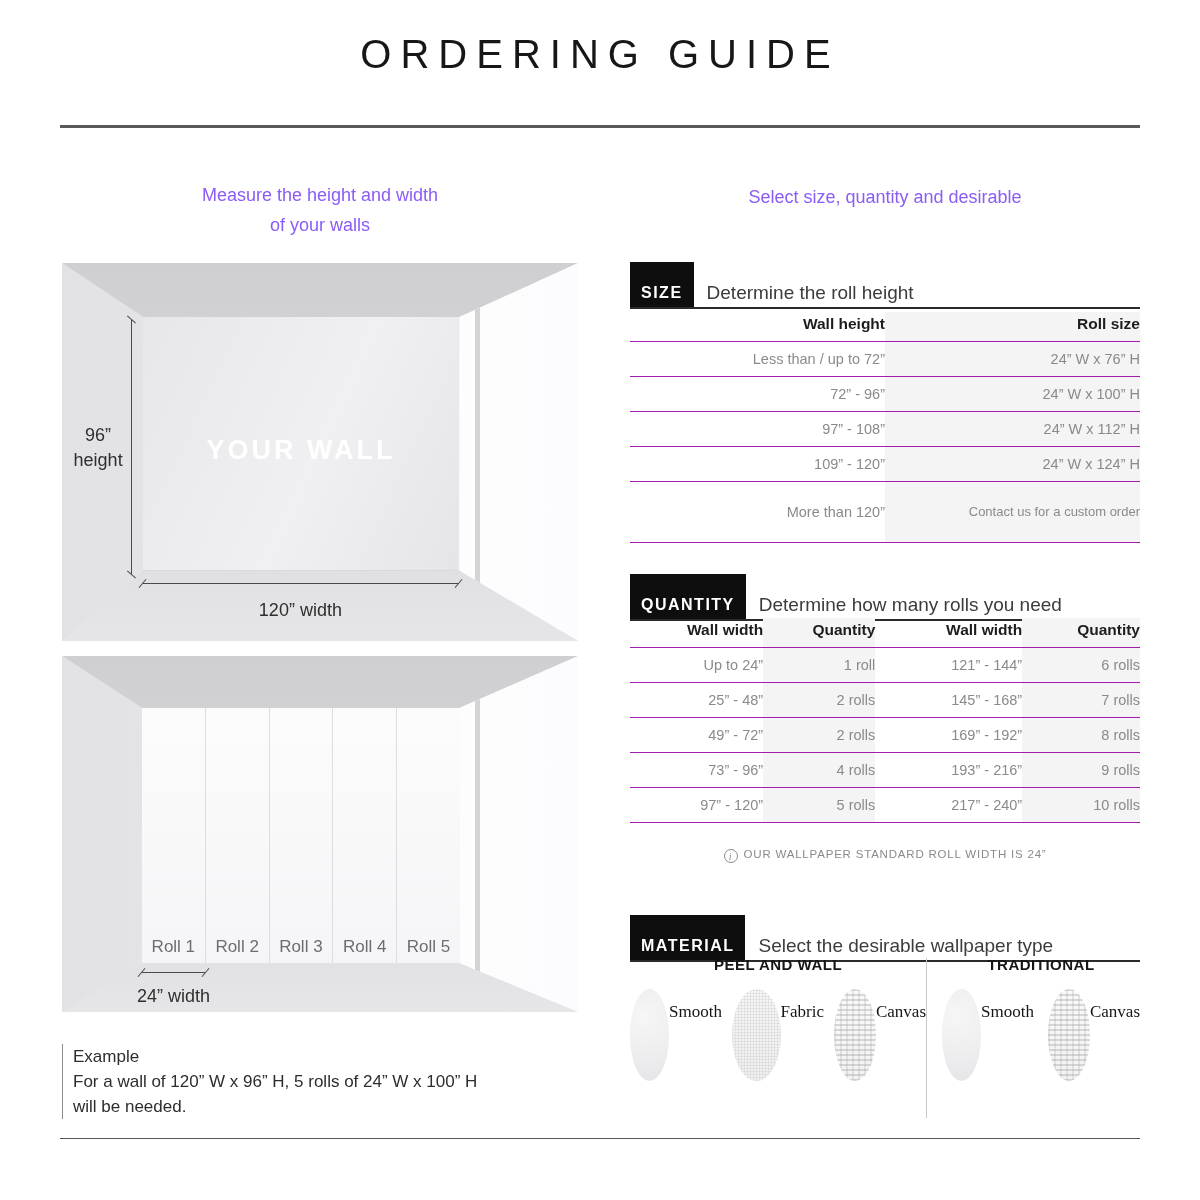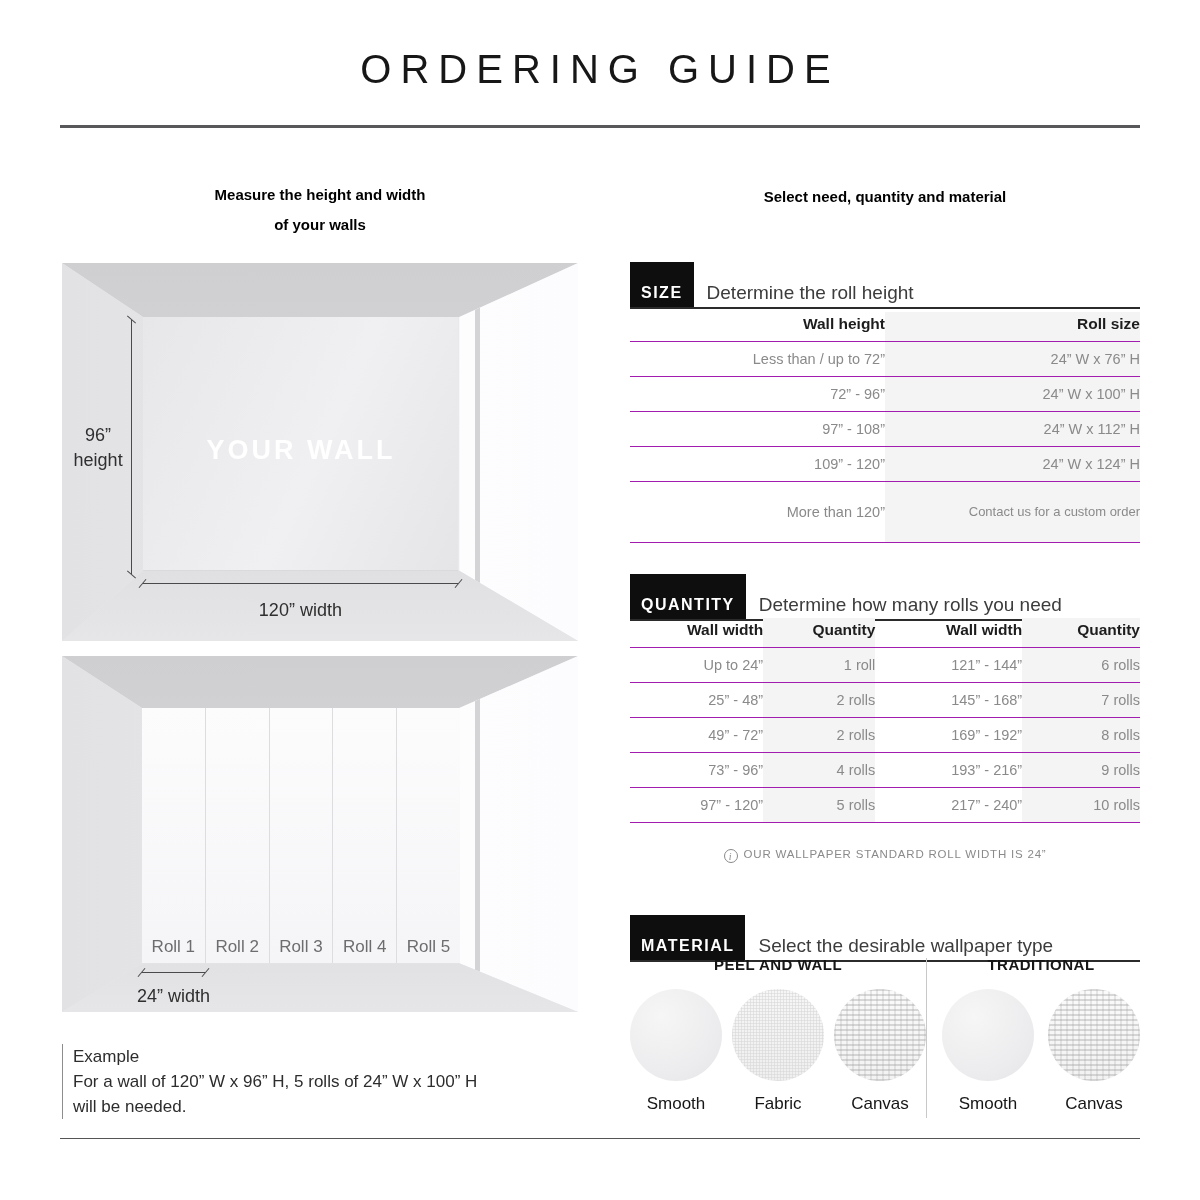--- a/index.html
+++ b/index.html
@@ -1,29 +1,29 @@
 <!DOCTYPE html>
 <html><head>
 <meta charset="utf-8">
 <style>
   * { margin:0; padding:0; box-sizing:border-box; }
   html,body { background:#ffffff; }
   body { font-family:"Liberation Sans", sans-serif; color:#2e2e2e; }
   .page { position:relative; width:1200px; height:1200px; background:#fff; overflow:hidden; }
 
   
-  .title { position:absolute; top:47px; left:0; width:100%; text-align:center;
+  .title { position:absolute; top:32px; left:0; width:100%; text-align:center;
            font-size:40px; font-weight:400; letter-spacing:9px; color:#171717; }
   .top-divider { position:absolute; top:125px; left:60px; width:1080px; height:3px; background:#58585a; }
   .footer-divider { position:absolute; top:1138px; left:60px; width:1080px; height:1px; background:#555; }
 
   
   .left-col  { position:absolute; left:62px;  top:180px; width:516px; }
   .right-col { position:absolute; left:630px; top:182px; width:510px; }
-  .col-heading { text-align:center; font-size:15px; line-height:30px; color:#000000; font-weight:700; }
+  .col-heading { text-align:center; font-size:18px; line-height:30px; color:#8b5cf6; font-weight:400; }
 
   
   .room { position:absolute; left:0; overflow:hidden; background:#e9e9eb; }
   .room1 { top:83px; width:516px; height:378px; }
   .room2 { top:476px; width:516px; height:356px; }
   .room > .layer { position:absolute; inset:0; }
   .back-wall { background:linear-gradient(115deg,#e7e7e9 0%,#f0f0f2 55%,#e5e5e8 100%); position:absolute; }
   .room1 .back-wall { left:15.7%; top:14.3%; width:61.0%; height:67.1%; border-bottom:1px solid #d8d8da; }
   .room2 .back-wall { left:15.5%; top:14.6%; width:61.6%; height:71.7%; }
   .ceiling { clip-path:polygon(0 0,100% 0,77% 14.3%,15.7% 14.3%); background:linear-gradient(180deg,#cfcfd2,#dddde0); }
@@ -94,21 +94,21 @@
   .info-icon { display:inline-block; width:14px; height:14px; border:1px solid #8a8a8a; border-radius:50%;
                font-size:10px; line-height:13px; text-align:center; font-family:"Liberation Serif",serif;
                font-style:italic; margin-right:6px; vertical-align:-2px; }
 
   .mat-groups { position:absolute; width:100%; display:flex; }
   .mat-group { display:flex; flex-direction:column; }
   .mat-group-1 { width:296px; }
   .mat-group-2 { width:198px; margin-left:auto; }
   .mat-group-title { text-align:center; font-size:15px; font-weight:700; letter-spacing:.5px; color:#161616; margin-bottom:16px; }
   .swatch-row { display:flex; justify-content:space-between; }
-  .swatch { display:flex; flex-direction:column; align-items:center; width:92px; }
+  .swatch { display:flex; flex-direction:row; align-items:flex-start; width:92px;font-family:Liberation Serif, serif; }
   .swatch-circle { width:92px; height:92px; border-radius:50%; }
   .tex-smooth { background:radial-gradient(circle at 35% 30%, #f6f6f6, #ececee 65%, #e4e4e6); }
   .tex-fabric { background-image:
       repeating-linear-gradient(0deg, rgba(214,214,214,.55) 0 1px, transparent 1px 3px),
       repeating-linear-gradient(90deg, rgba(214,214,214,.55) 0 1px, transparent 1px 3px),
       linear-gradient(#f6f6f6,#efefef); }
   .tex-canvas { background-image:
       repeating-linear-gradient(0deg, rgba(160,160,160,.38) 0 2px, transparent 2px 5px),
       repeating-linear-gradient(90deg, rgba(190,190,190,.35) 0 2px, transparent 2px 6px),
       linear-gradient(#fafafa,#f2f2f2); }
@@ -185,21 +185,21 @@
     </div>
 
     <div class="example">
       <div>Example</div>
       <div>For a wall of 120” W x 96” H, 5 rolls of 24” W x 100” H</div>
       <div>will be needed.</div>
     </div>
   </div>
 
   <div class="right-col">
-    <h2 class="col-heading">Select need, quantity and material</h2>
+    <h2 class="col-heading">Select size, quantity and desirable</h2>
 
     <div class="section-head sec-size-head">
       <span class="badge">SIZE</span>
       <span class="section-sub">Determine the roll height</span>
     </div>
     <table class="size-table sec-size-table">
       <colgroup>
           <col class="c-left">
           <col class="c-right">
         </colgroup>

